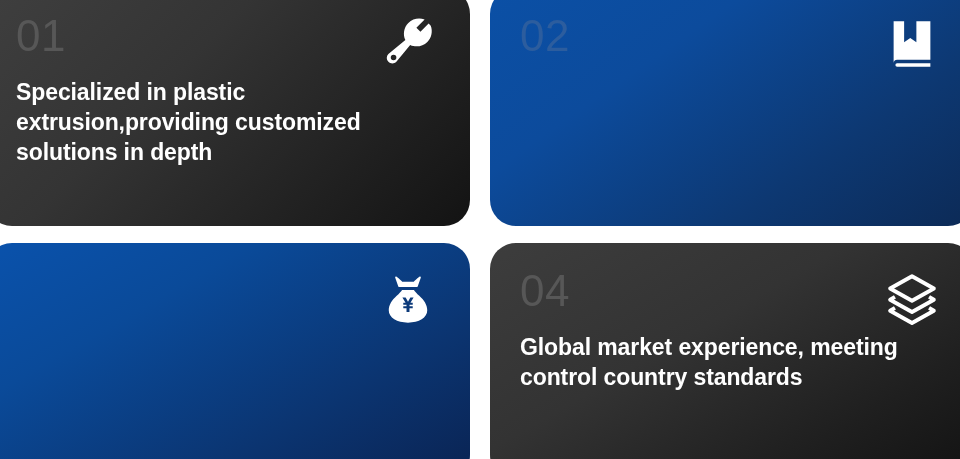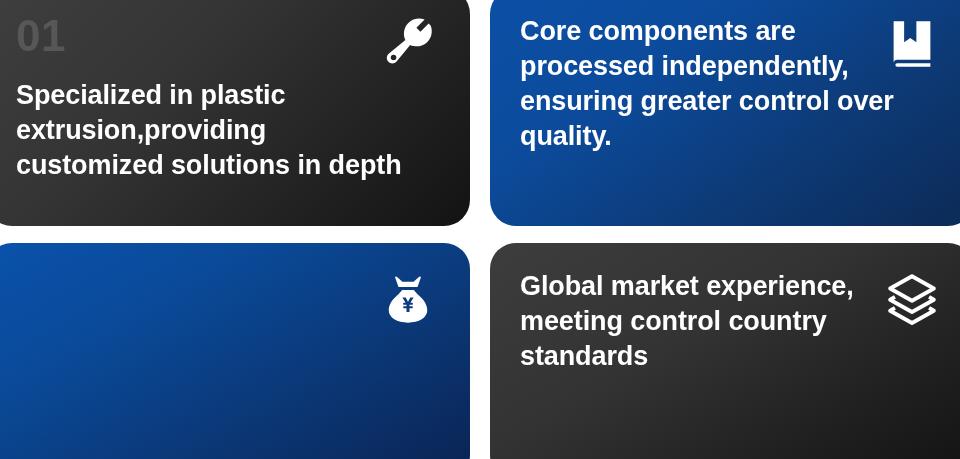--- a/index.html
+++ b/index.html
@@ -50,33 +50,33 @@
   }
 
   .card-inner {
     position: relative;
     width: 100%;
     height: 100%;
   }
 
   .card-num {
     font-size: 44px;
-    font-weight: 700;
+    font-weight: 400;
     letter-spacing: 0.5px;
     line-height: 1;
     margin: 0 0 20px 0;
     user-select: none;
   }
   .theme-dark-1 .card-num,
   .theme-dark-2 .card-num { color: #575757; }
   .theme-blue-1 .card-num { color: #2c5d9e; }
   .theme-blue-2 .card-num { color: #2a5792; }
 
   .card-text {
-    font-size: 27px;
+    font-size: 23px;
     font-weight: 700;
     line-height: 1.30;
     color: #ffffff;
     letter-spacing: -0.1px;
     margin: 0;
     max-width: 400px;
   }
 
   .card-icon {
     position: absolute;
@@ -109,21 +109,21 @@
 
   <div class="card card-2 theme-blue-1">
     <div class="card-inner">
 
       <span class="card-icon">
         <svg viewBox="0 0 64 64" aria-hidden="true">
           <path fill="#ffffff" d="M11 6h12v24l7-5 7 5V6h16v44H15a4 4 0 0 0-4 4V6zm4 48h38v4H15a2 2 0 0 1 0-4z"></path>
         </svg>
       </span>
 
-      <div class="card-text">Core components are processed independently, ensuring greater control over quality.</div>
+      <div class="card-num">02</div>
     </div>
   </div>
 
   <div class="card card-3 theme-blue-2">
     <div class="card-inner">
 
       <span class="card-icon">
         <svg viewBox="0 0 64 64" aria-hidden="true">
           <path fill="#ffffff" d="M19 6.5c3.3 2.6 5.3 4.3 6.4 5.8h13.2c1.1-1.5 3.1-3.2 6.4-5.8.9-.7 2 .2 1.6 1.3l-3.4 9.6c-.2.6-.8 1-1.4 1H22.2c-.6 0-1.2-.4-1.4-1l-3.4-9.6c-.4-1.1.7-2 1.6-1.3z"></path>
           <path fill="#ffffff" d="M25.2 21.6h13.6c1 1.8 3.2 4 6.1 6.6 5.4 4.9 9.1 10.3 9.1 16.7 0 8.6-9.5 14.1-22 14.1S10 53.5 10 44.9c0-6.4 3.7-11.8 9.1-16.7 2.9-2.6 5.1-4.8 6.1-6.6z"></path>
@@ -138,17 +138,18 @@
     <div class="card-inner">
 
       <span class="card-icon">
         <svg viewBox="0 0 64 64" aria-hidden="true">
           <path fill="none" stroke="#ffffff" stroke-width="4.4" stroke-linejoin="round" d="M32 6 57 20 32 34 7 20z"></path>
           <path fill="none" stroke="#ffffff" stroke-width="4.4" stroke-linejoin="round" d="M12.5 29.5 7 32.8 32 46.8 57 32.8l-5.5-3.3"></path>
           <path fill="none" stroke="#ffffff" stroke-width="4.4" stroke-linejoin="round" d="M12.5 42.1 7 45.4 32 59.4l25-14-5.5-3.3"></path>
         </svg>
       </span>
 
+      <div class="card-num">04</div>
       <div class="card-text">Global market experience, meeting control country standards</div>
     </div>
   </div>
 
 </div>
 
 </body></html>

